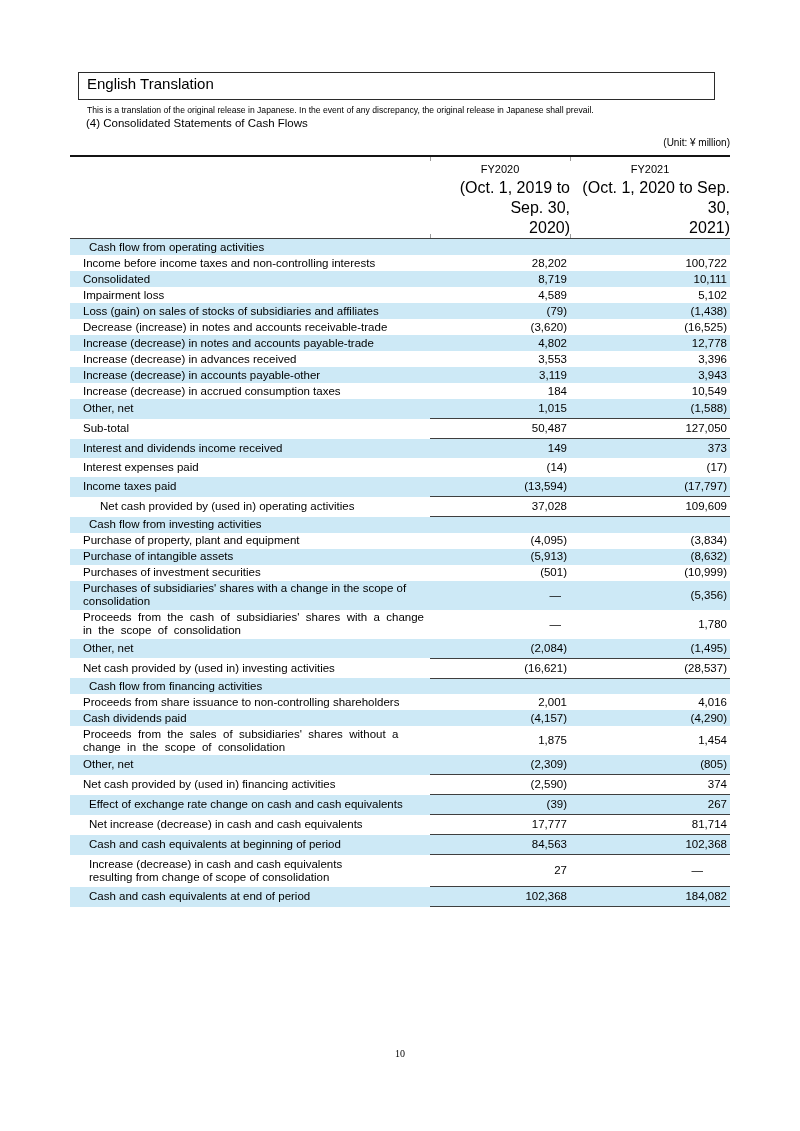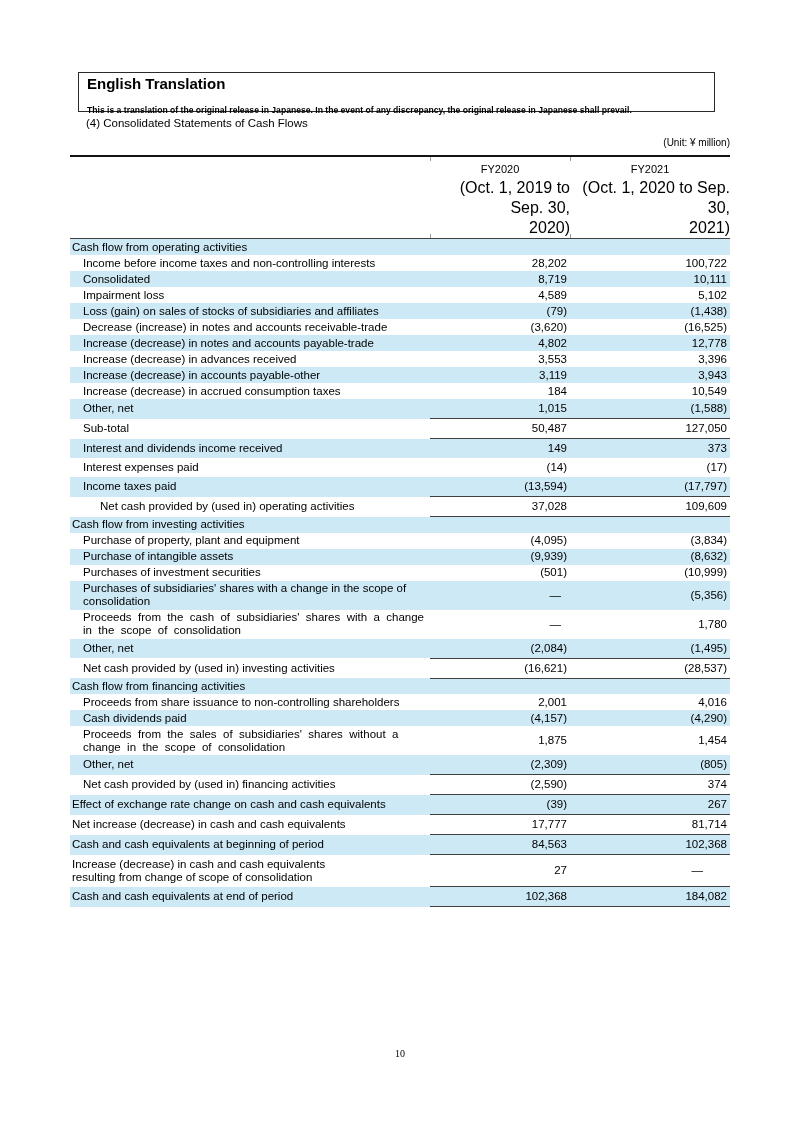--- a/index.html
+++ b/index.html
@@ -3,22 +3,22 @@
 <meta charset="utf-8">
 <style>
   html,body { margin:0; padding:0; background:#888; }
   .page {
     position:relative; width:800px; height:1131px; margin:0 auto;
     background:#ffffff; font-family:"Liberation Sans","DejaVu Sans",sans-serif;
     color:#000; overflow:hidden;
   }
   
   .trans-box {
-    position:absolute; left:78px; top:72px; width:637px; height:40px;
-    border:1px solid #2b2b2b; box-sizing:border-box; padding:1px 8px 2px 8px;font-weight:bold;
+    position:absolute; left:78px; top:72px; width:637px; height:28px;
+    border:1px solid #2b2b2b; box-sizing:border-box; padding:1px 8px 2px 8px;
   }
   .trans-title { font-size:15px; line-height:19px; }
   .trans-body  { font-size:8.6px; line-height:11px; margin-top:12px; }
   
   .heading { position:absolute; left:86px; top:117px; font-size:11.5px; }
   .unit    { position:absolute; right:70px; top:137px; font-size:10px; }
   
   table.cf {
     position:absolute; left:70px; top:155px; width:660px;
     border-collapse:collapse; table-layout:fixed;
@@ -33,21 +33,21 @@
   thead th .period { font-size:16px; line-height:20px; white-space:pre-line;text-align:right; }
   thead th.val {
     background-image:linear-gradient(#9a9a9a,#9a9a9a),linear-gradient(#9a9a9a,#9a9a9a);
     background-repeat:no-repeat; background-size:1px 4px,1px 4px;
     background-position:left top,left bottom;
   }
   tbody td { padding:1.5px 0; line-height:13px; vertical-align:middle; }
   tbody td.label { padding-left:13px; white-space:pre-line; }
   tbody td.val   { text-align:right; padding-right:3px; }
   tr.shade td { background:#cde9f6; }
-  tr.sec td.label, tr.flush td.label { padding-left:2px; }
+  tr.sec td.label, tr.flush td.label { padding-left:19px; }
   tr.i2 td.label { padding-left:30px; }
   tr.rule td.val { border-bottom:1px solid #3f3f3f; }
   tr.tall td { padding-top:3px; padding-bottom:3px; }
   tr.jus td.label { word-spacing:3.2px; }
   tr.dash1 td.v1 { padding-right:9px; }
   tr.dash2 td.v2 { padding-right:27px; }
   .pagenum { position:absolute; top:1048px; left:0; width:100%; text-align:center; font-size:10px; font-family:"Liberation Serif","DejaVu Serif",serif; }
 </style>
 </head>
 <body>
@@ -169,21 +169,21 @@
     <td class="val v1"></td>
     <td class="val v2"></td>
   </tr>
         <tr class="i1">
     <td class="label">Purchase of property, plant and equipment</td>
     <td class="val v1">(4,095)</td>
     <td class="val v2">(3,834)</td>
   </tr>
         <tr class="i1 shade">
     <td class="label">Purchase of intangible assets</td>
-    <td class="val v1">(9,939)</td>
+    <td class="val v1">(5,913)</td>
     <td class="val v2">(8,632)</td>
   </tr>
         <tr class="i1">
     <td class="label">Purchases of investment securities</td>
     <td class="val v1">(501)</td>
     <td class="val v2">(10,999)</td>
   </tr>
         <tr class="i1 shade dbl dash1">
     <td class="label">Purchases of subsidiaries' shares with a change in the scope of
 consolidation</td>

